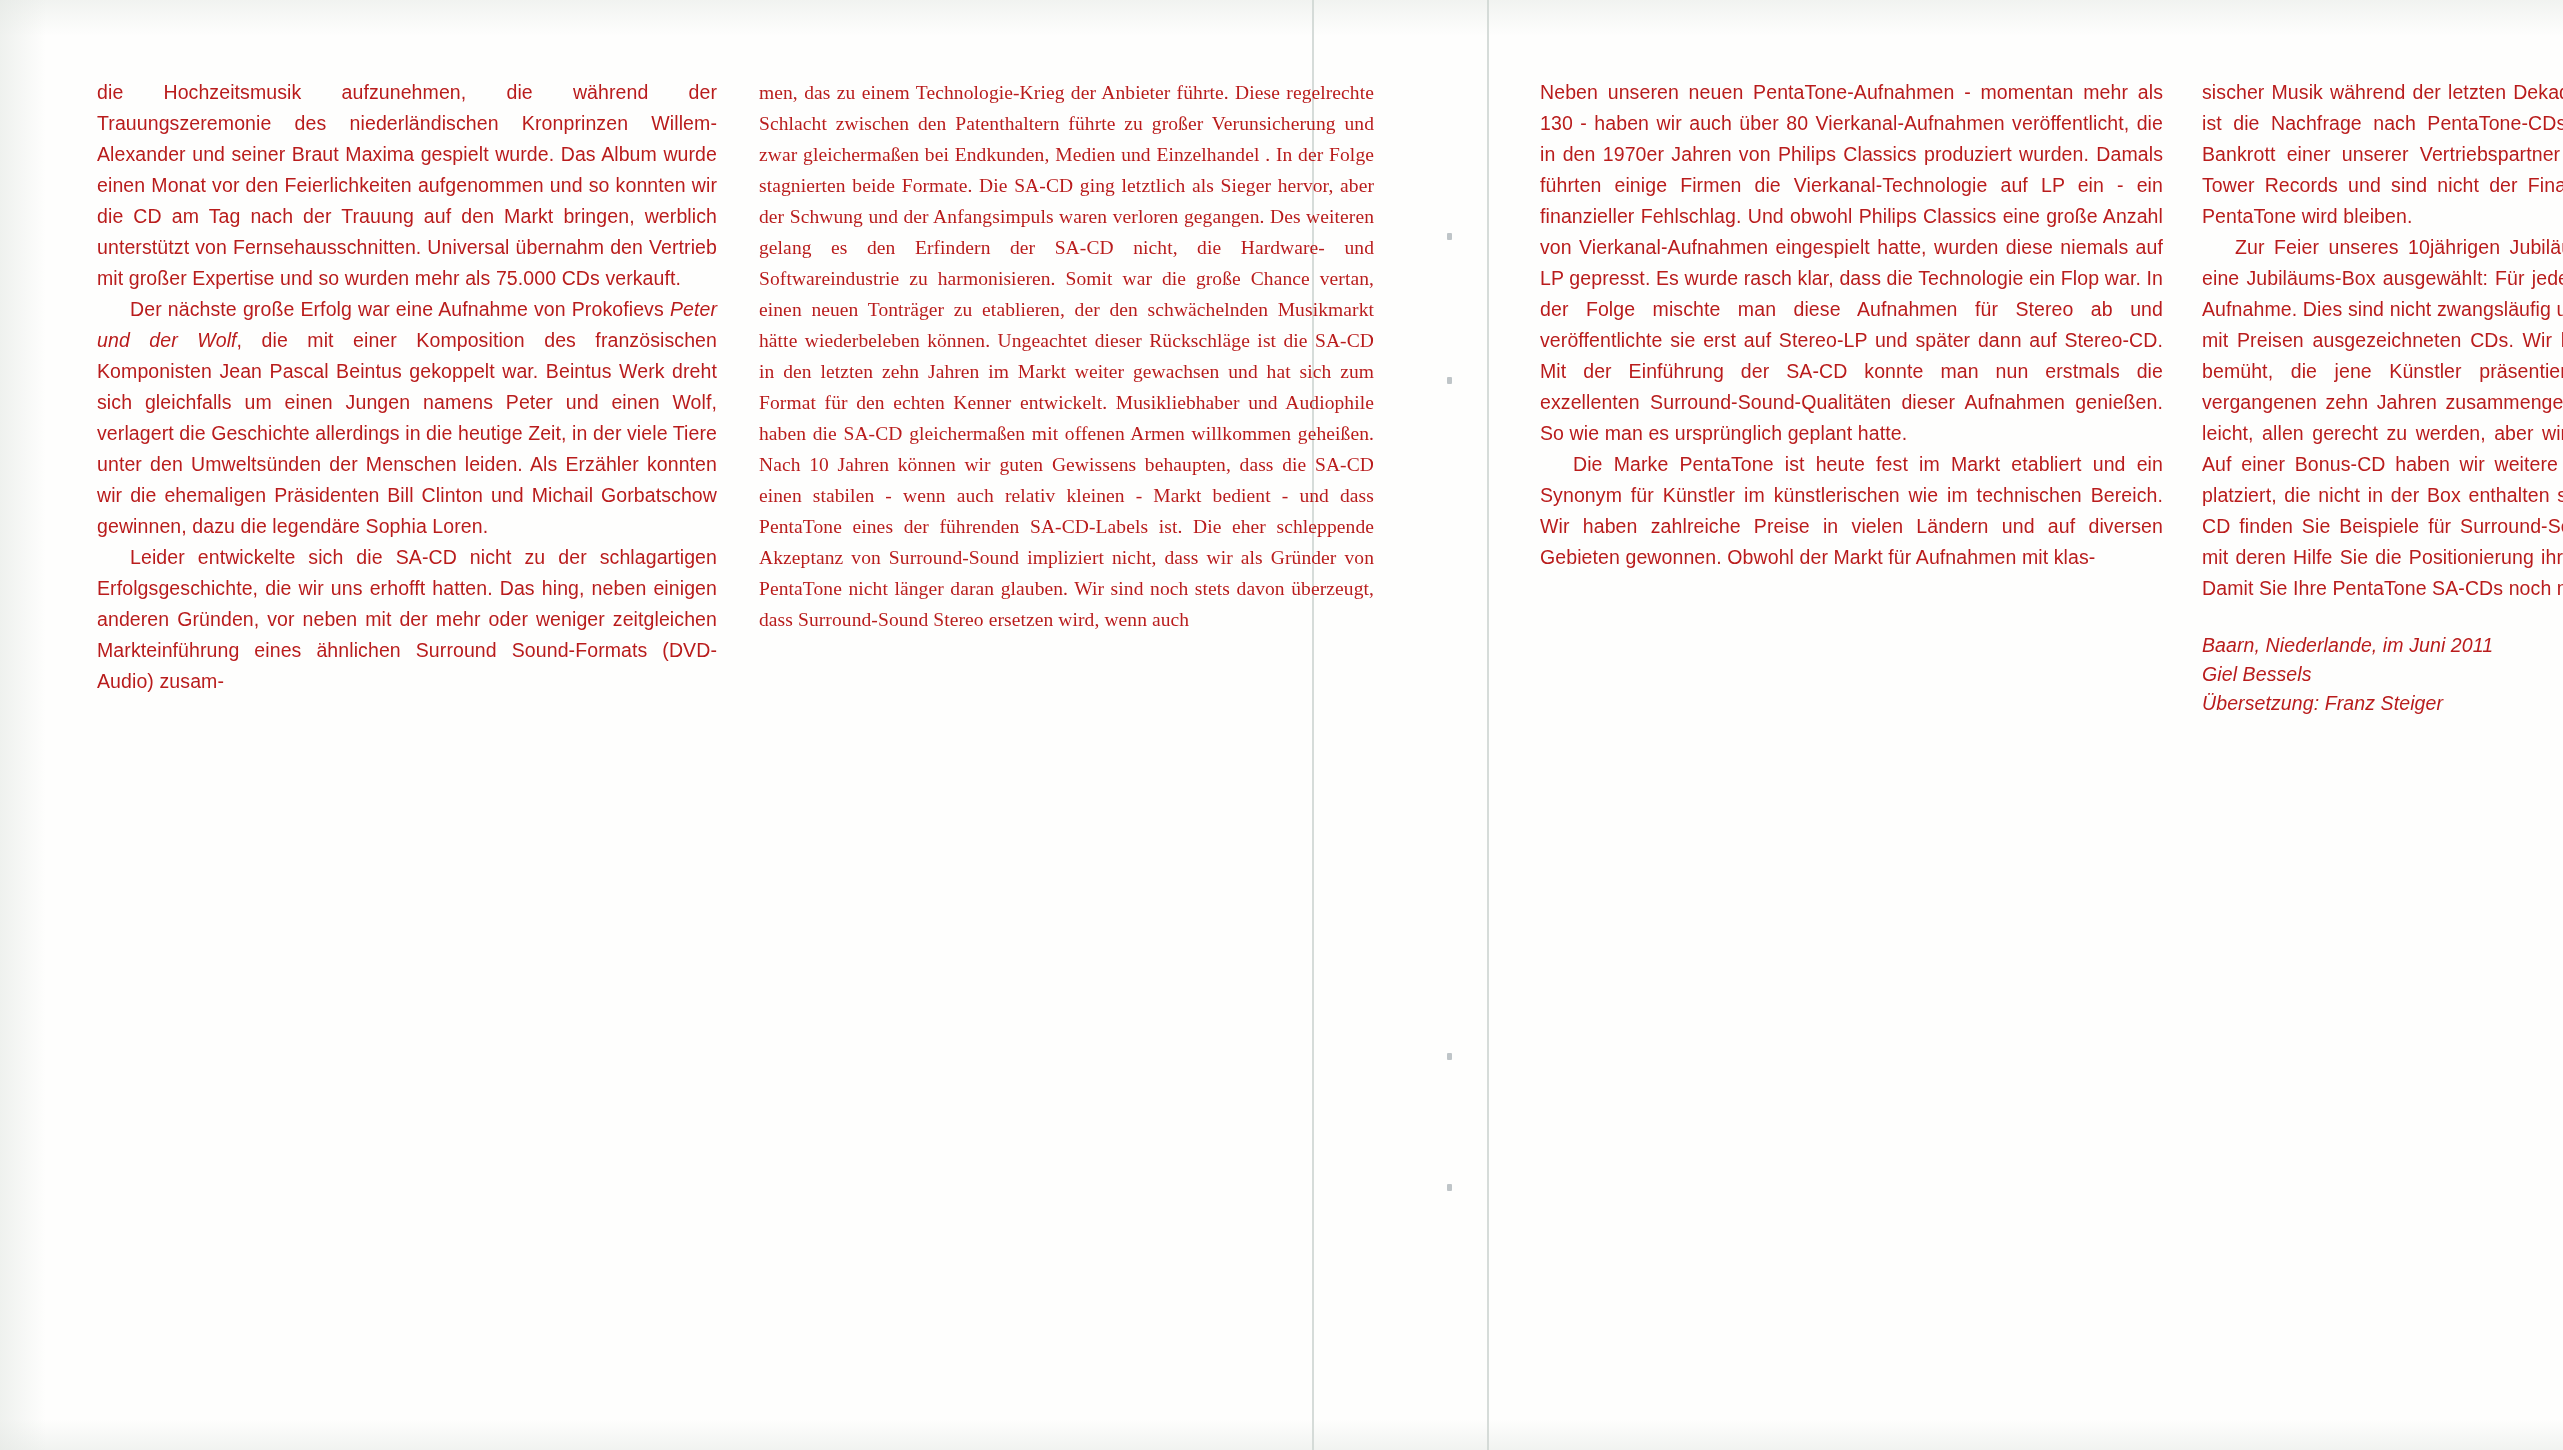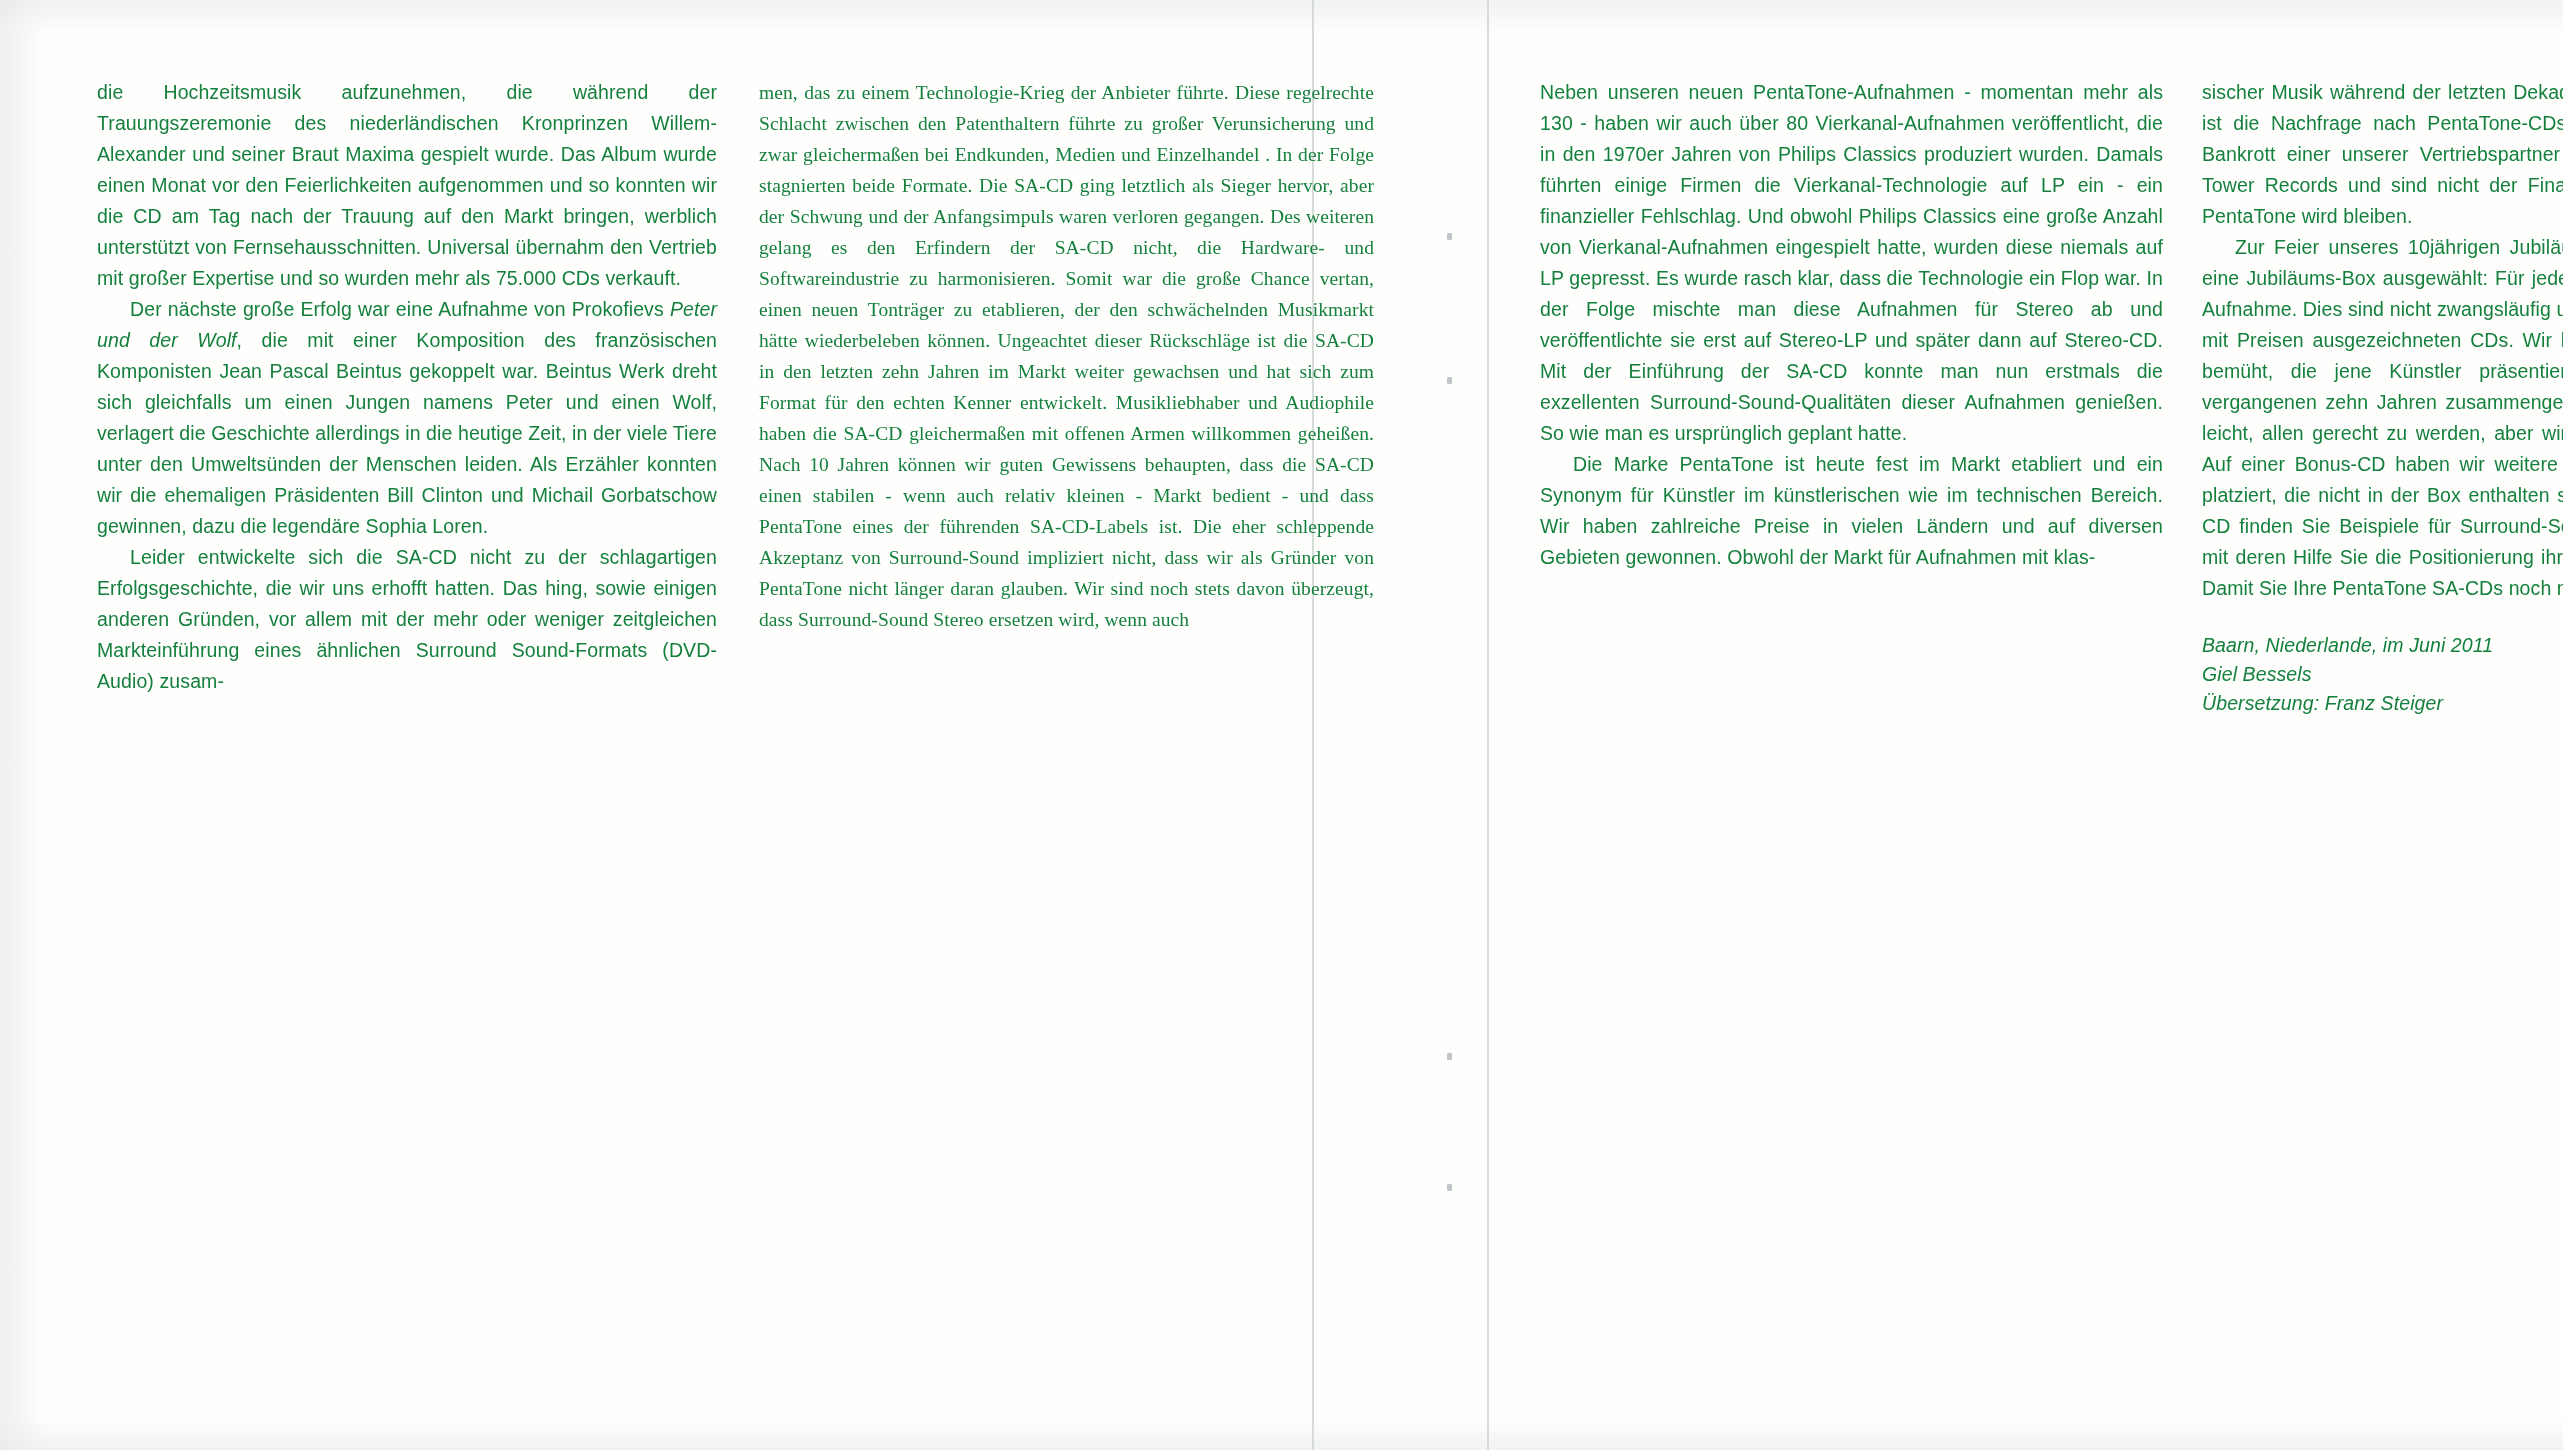--- a/index.html
+++ b/index.html
@@ -44,21 +44,21 @@
   .columns {
     position: absolute;
     top: 77px;
     left: 0;
     right: 0;
     bottom: 0;
   }
   .col {
     position: absolute;
     top: 0;
-    color: #15803d;
+    color: #b91c1c;
     font-size: 19.5px;
     line-height: 31px;
     text-align: justify;
     text-justify: inter-word;
     font-family: "Liberation Sans", sans-serif;
     letter-spacing: 0.1px;
   }
   .col p {
     margin: 0;
   }
@@ -103,21 +103,21 @@
   <div class="edge-mark" style="left:1447px; top:233px;"></div>
   <div class="edge-mark" style="left:1447px; top:377px;"></div>
   <div class="edge-mark" style="left:1447px; top:1053px;"></div>
   <div class="edge-mark" style="left:1447px; top:1184px;"></div>
 
   <div class="columns">
 
     <div class="col col-1">
       <p>die Hochzeitsmusik aufzunehmen, die während der Trauungszeremonie des niederländischen Kronprinzen Willem-Alexander und seiner Braut Maxima gespielt wurde. Das Album wurde einen Monat vor den Feierlichkeiten aufgenommen und so konnten wir die CD am Tag nach der Trauung auf den Markt bringen, werblich unterstützt von Fernsehausschnitten. Universal übernahm den Vertrieb mit großer Expertise und so wurden mehr als 75.000 CDs verkauft.</p>
       <p>Der nächste große Erfolg war eine Aufnahme von Prokofievs <span class="em">Peter und der Wolf</span>, die mit einer Komposition des französischen Komponisten Jean Pascal Beintus gekoppelt war. Beintus Werk dreht sich gleichfalls um einen Jungen namens Peter und einen Wolf, verlagert die Geschichte allerdings in die heutige Zeit, in der viele Tiere unter den Umweltsünden der Menschen leiden. Als Erzähler konnten wir die ehemaligen Präsidenten Bill Clinton und Michail Gorbatschow gewinnen, dazu die legendäre Sophia Loren.</p>
-      <p>Leider entwickelte sich die SA-CD nicht zu der schlagartigen Erfolgsgeschichte, die wir uns erhofft hatten. Das hing, sowie einigen anderen Gründen, vor allem mit der mehr oder weniger zeitgleichen Markteinführung eines ähnlichen Surround Sound-Formats (DVD-Audio) zusam-</p>
+      <p>Leider entwickelte sich die SA-CD nicht zu der schlagartigen Erfolgsgeschichte, die wir uns erhofft hatten. Das hing, neben einigen anderen Gründen, vor neben mit der mehr oder weniger zeitgleichen Markteinführung eines ähnlichen Surround Sound-Formats (DVD-Audio) zusam-</p>
     </div>
 
     <div class="col col-2">
       <p>men, das zu einem Technologie-Krieg der Anbieter führte. Diese regelrechte Schlacht zwischen den Patenthaltern führte zu großer Verunsicherung und zwar gleichermaßen bei Endkunden, Medien und Einzelhandel . In der Folge stagnierten beide Formate. Die SA-CD ging letztlich als Sieger hervor, aber der Schwung und der Anfangsimpuls waren verloren gegangen. Des weiteren gelang es den Erfindern der SA-CD nicht, die Hardware- und Softwareindustrie zu harmonisieren. Somit war die große Chance vertan, einen neuen Tonträger zu etablieren, der den schwächelnden Musikmarkt hätte wiederbeleben können. Ungeachtet dieser Rückschläge ist die SA-CD in den letzten zehn Jahren im Markt weiter gewachsen und hat sich zum Format für den echten Kenner entwickelt. Musikliebhaber und Audiophile haben die SA-CD gleichermaßen mit offenen Armen willkommen geheißen. Nach 10 Jahren können wir guten Gewissens behaupten, dass die SA-CD einen stabilen - wenn auch relativ kleinen - Markt bedient - und dass PentaTone eines der führenden SA-CD-Labels ist. Die eher schleppende Akzeptanz von Surround-Sound impliziert nicht, dass wir als Gründer von PentaTone nicht länger daran glauben. Wir sind noch stets davon überzeugt, dass Surround-Sound Stereo ersetzen wird, wenn auch</p>
     </div>
 
     <div class="col col-3">
       <p>Neben unseren neuen PentaTone-Aufnahmen - momentan mehr als 130 - haben wir auch über 80 Vierkanal-Aufnahmen veröffentlicht, die in den 1970er Jahren von Philips Classics produziert wurden. Damals führten einige Firmen die Vierkanal-Technologie auf LP ein - ein finanzieller Fehlschlag. Und obwohl Philips Classics eine große Anzahl von Vierkanal-Aufnahmen eingespielt hatte, wurden diese niemals auf LP gepresst. Es wurde rasch klar, dass die Technologie ein Flop war. In der Folge mischte man diese Aufnahmen für Stereo ab und veröffentlichte sie erst auf Stereo-LP und später dann auf Stereo-CD. Mit der Einführung der SA-CD konnte man nun erstmals die exzellenten Surround-Sound-Qualitäten dieser Aufnahmen genießen. So wie man es ursprünglich geplant hatte.</p>
       <p>Die Marke PentaTone ist heute fest im Markt etabliert und ein Synonym für Künstler im künstlerischen wie im technischen Bereich. Wir haben zahlreiche Preise in vielen Ländern und auf diversen Gebieten gewonnen. Obwohl der Markt für Aufnahmen mit klas-</p>
     </div>

